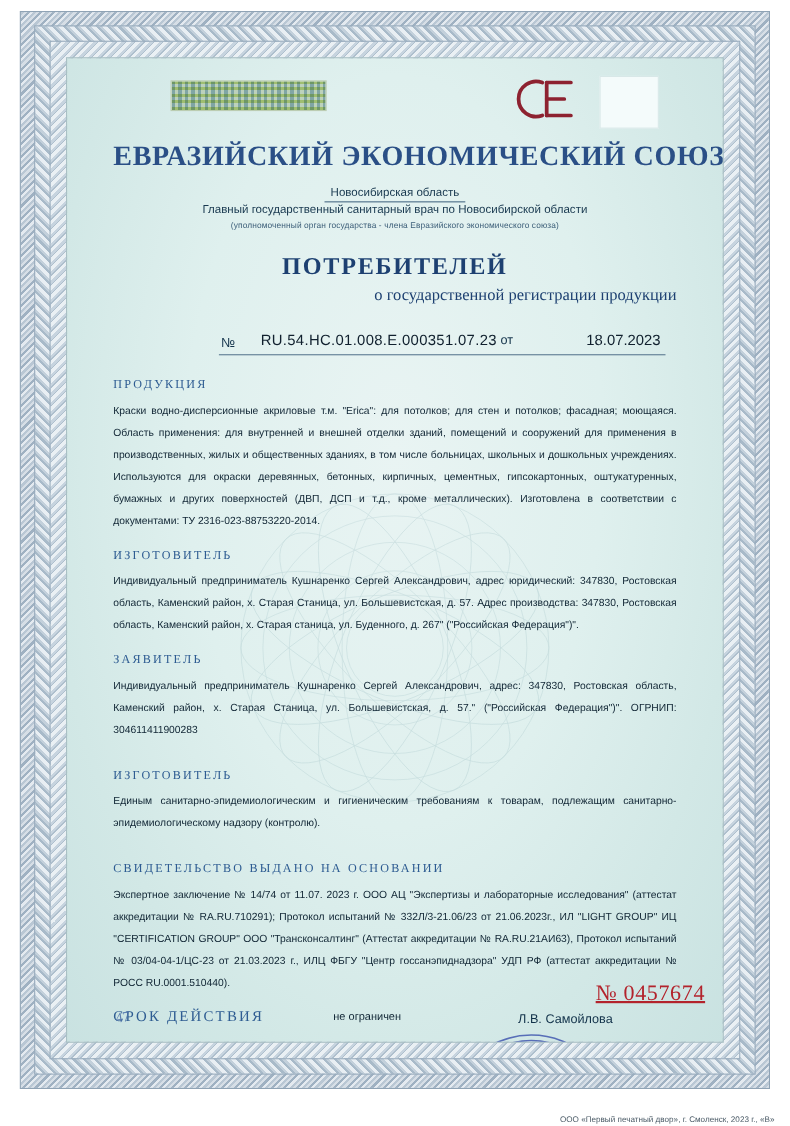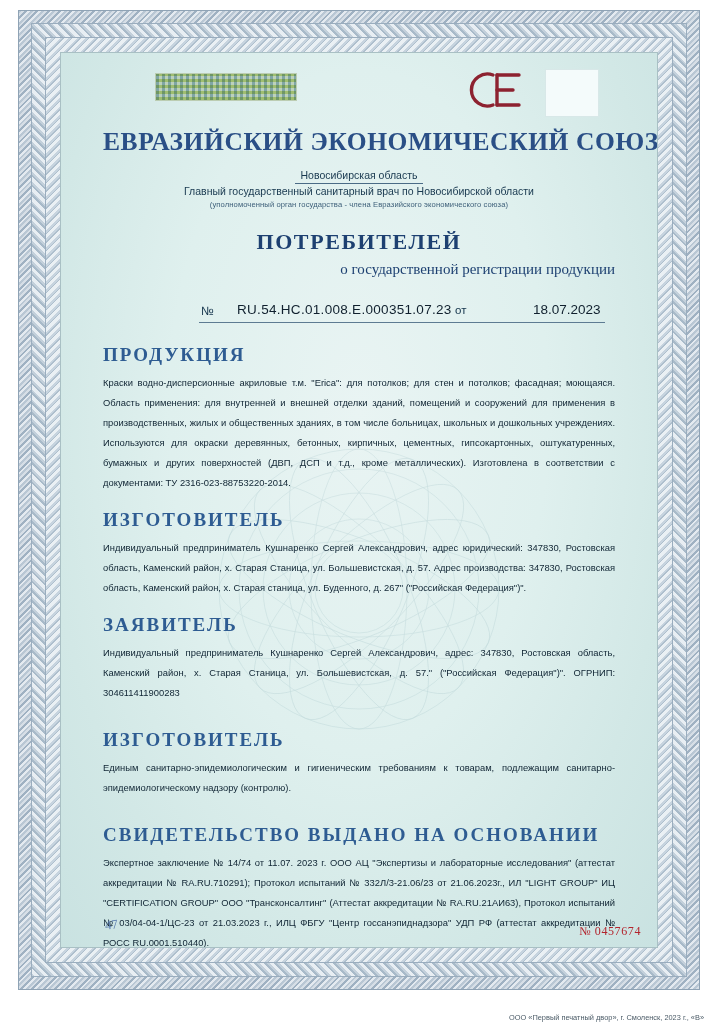--- a/index.html
+++ b/index.html
@@ -201,26 +201,25 @@
     font-size: 13.5px; color: #10202e;
   }
   .numrow .rule {
     position: absolute; left: 96px; right: 10px; top: 24px;
     border-bottom: 1px solid #5d7b92;
   }
 
   
   .section-head {
     font-family: "Liberation Serif", serif;
-    font-size: 19px;
+    font-size: 11px;
     letter-spacing: 2.0px;
     color: #2e5c92;
     margin-top: 16px;
     margin-bottom: 7px;
-    font-weight: bold;
   }
   .section-body {
     font-size: 9.4px;
     line-height: 20px;
     color: #0f2433;
     text-align: left;
   }
   .section-body.justify { text-align: justify; }
 
   .gap-lg { margin-top: 26px; }
@@ -319,25 +318,26 @@
     left: 300px;
     top: -6px;
     width: 160px;
     height: 160px;
     opacity: 0.75;
   }
 
   .serial {
     position: absolute;
     right: 16px;
-    bottom: 8px;
-    font-size: 12px;
+    bottom: 32px;
+    font-size: 20px;
     color: #b3232c;
     letter-spacing: 0.6px;
     font-family: "Liberation Serif", serif;
+    text-decoration: underline;
   }
 
   .corner-mark {
     position: absolute;
     left: 44px;
     bottom: 14px;
     font-size: 13px;
     color: #4b6fa8;
     font-family: "Liberation Serif", serif;
     transform: rotate(-8deg);

